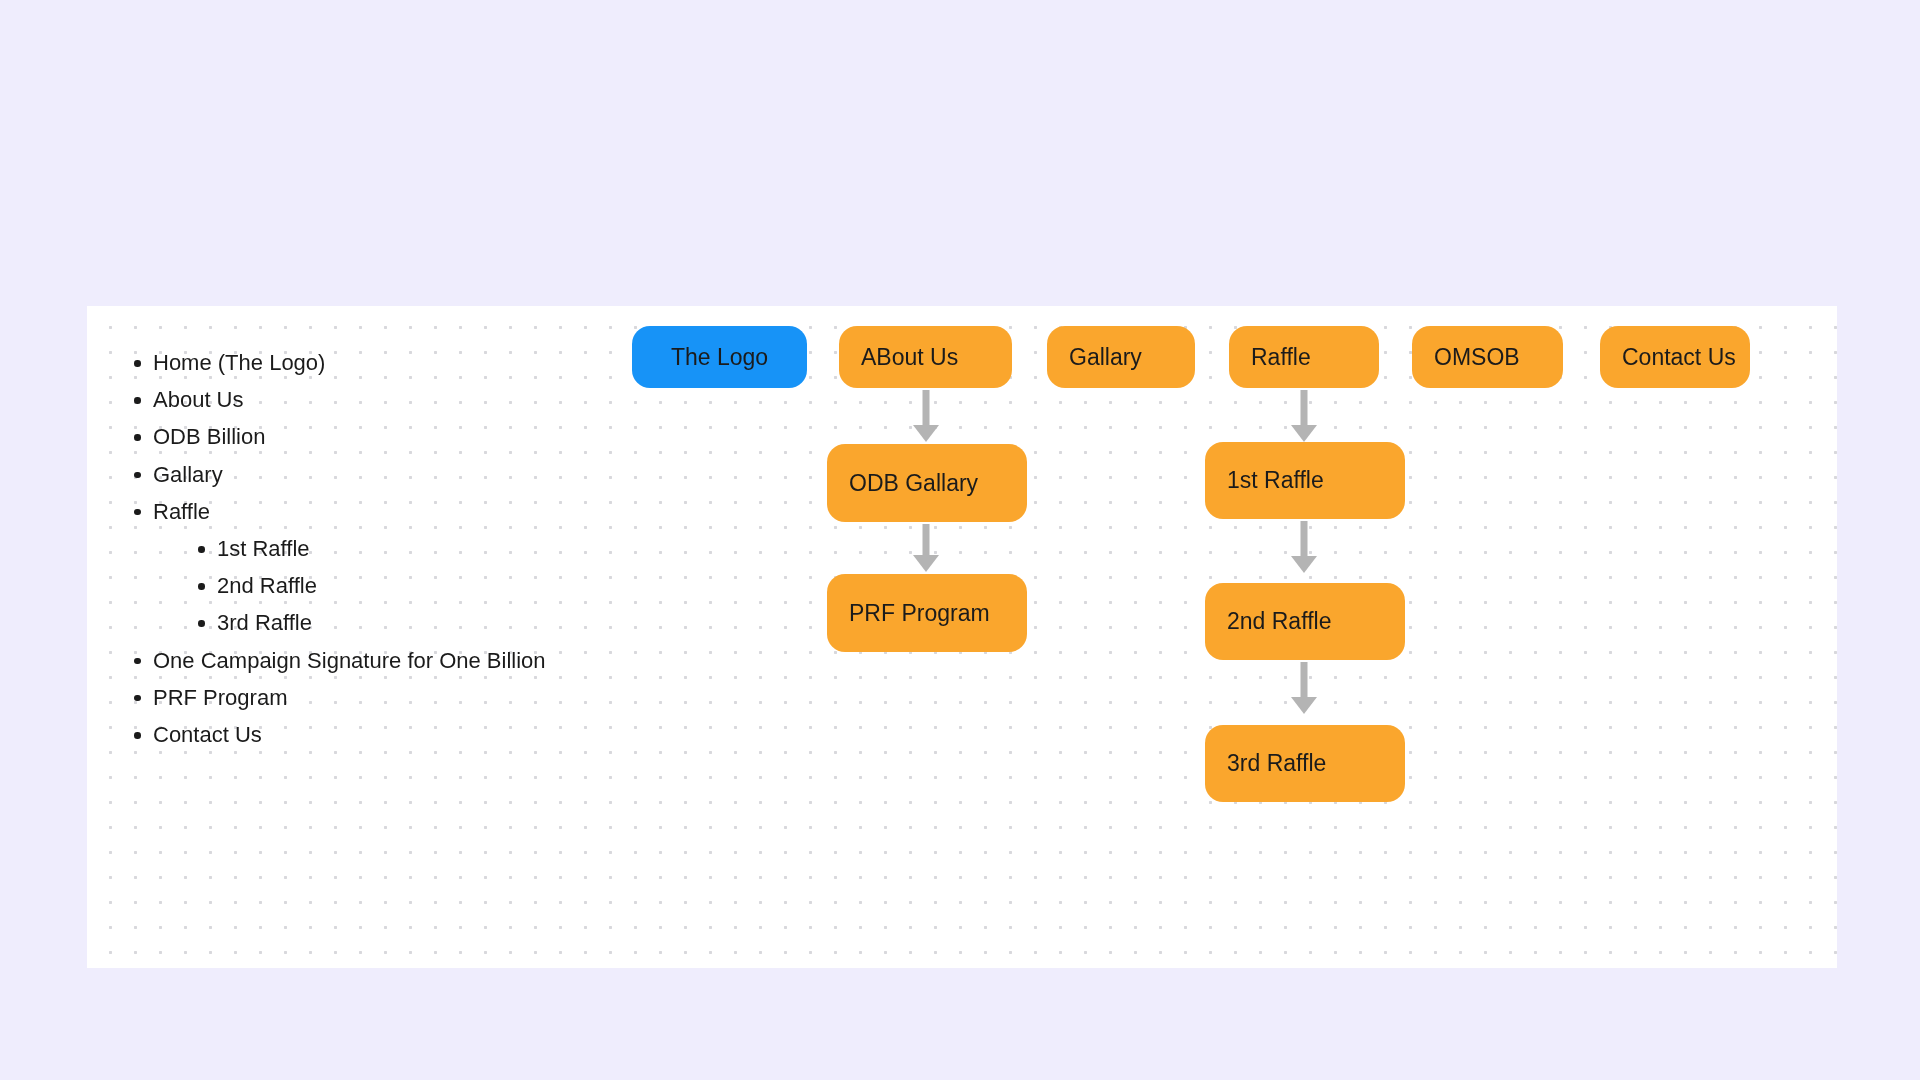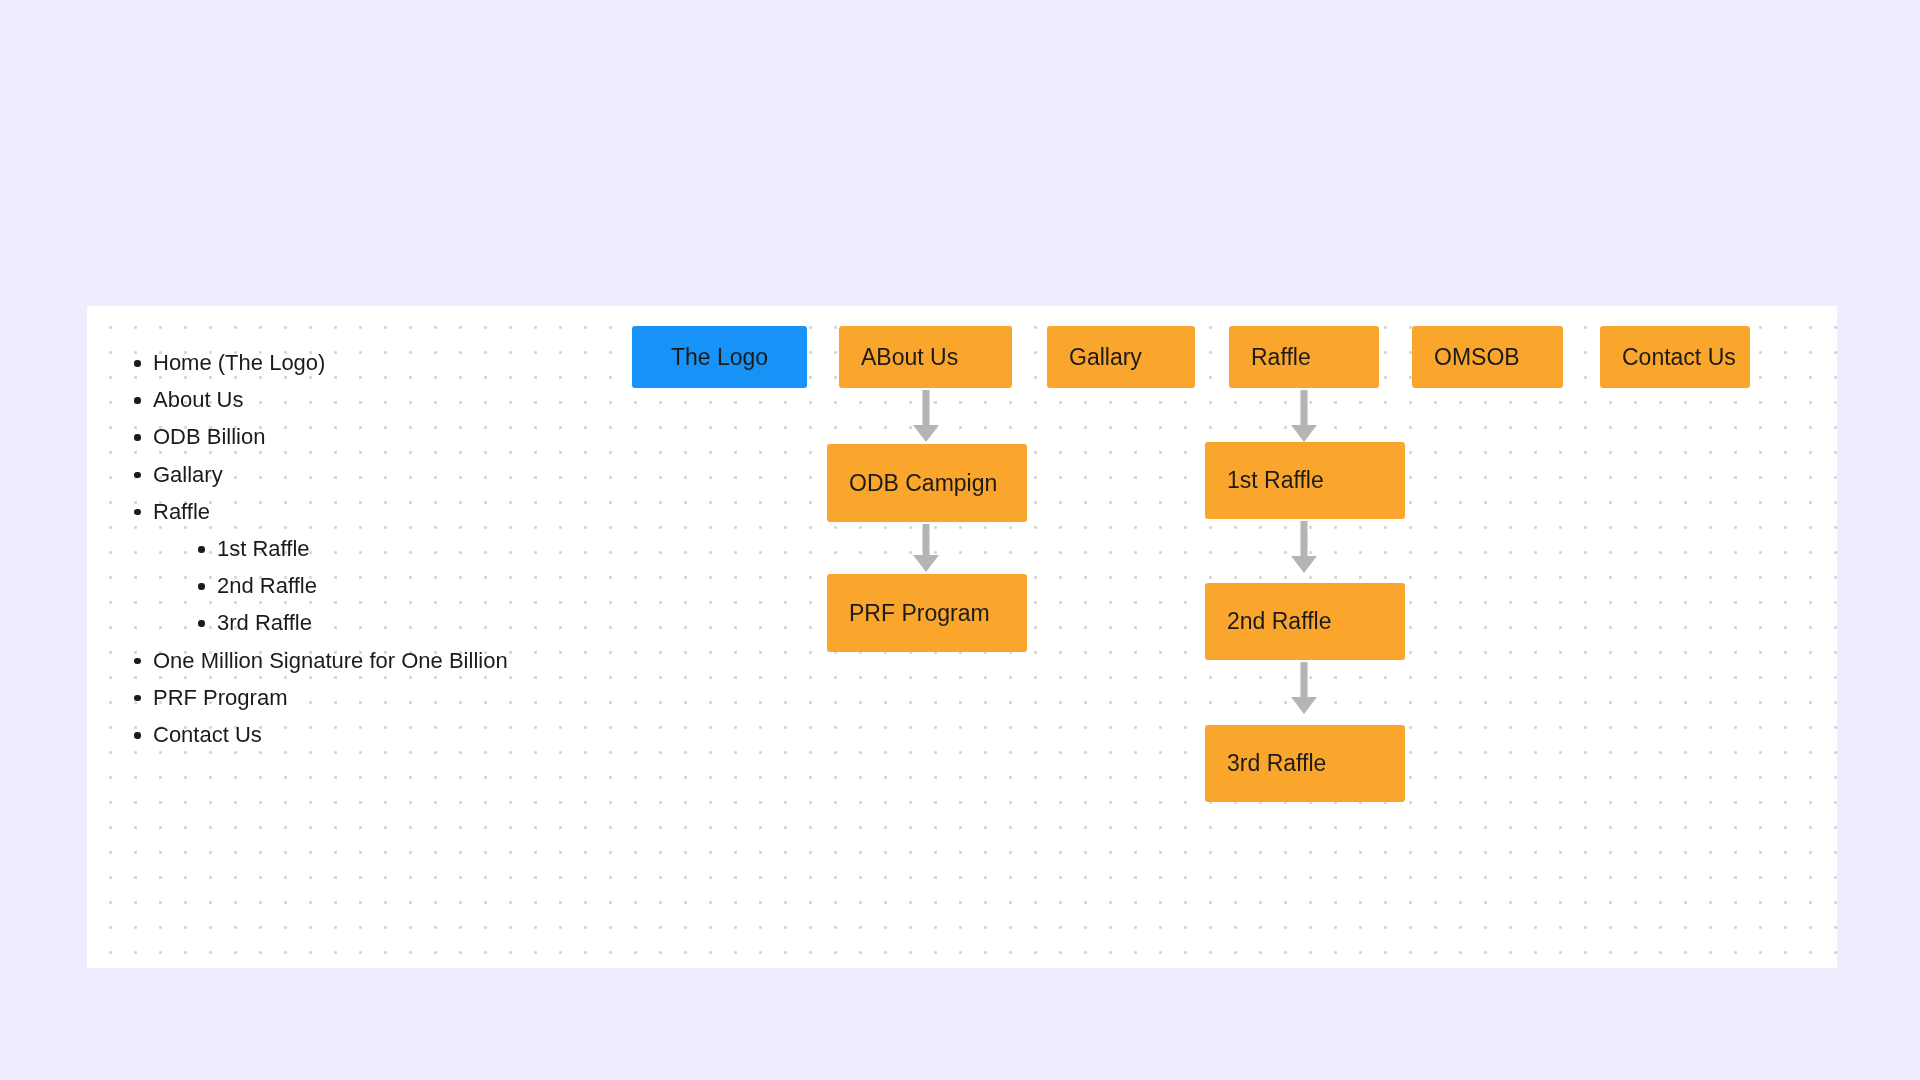--- a/index.html
+++ b/index.html
@@ -91,21 +91,21 @@
     width: 100%;
     height: 100%;
   }
 
   .node {
     position: absolute;
     display: flex;
     align-items: center;
     justify-content: flex-start;
     padding-left: 22px;
-    border-radius: 3px;
+    border-radius: 18px;
     background: #FAA62D;
     color: #1B1B1B;
     font-size: 23px;
     line-height: 1.15;
     white-space: nowrap;
   }
 
   .node.blue {
     background: #1793F7;
     justify-content: center;
@@ -154,21 +154,21 @@
         <li>ODB Billion</li>
         <li>Gallary</li>
         <li>
           <span>Raffle</span>
           <ul>
             <li>1st Raffle</li>
             <li>2nd Raffle</li>
             <li>3rd Raffle</li>
           </ul>
         </li>
-        <li>One Million Signature for One Billion</li>
+        <li>One Campaign Signature for One Billion</li>
         <li>PRF Program</li>
         <li>Contact Us</li>
       </ul>
     </div>
 
     <div class="diagram">
 
       <div class="node blue" style="left:545px; top:20px; width:175px; height:62px;">The Logo</div>
 
       <div class="node" style="left:752px; top:20px; width:173px; height:62px;">ABout Us</div>
@@ -179,21 +179,21 @@
 
       <div class="node" style="left:1325px; top:20px; width:151px; height:62px;">OMSOB</div>
 
       <div class="node" style="left:1513px; top:20px; width:150px; height:62px;">Contact Us</div>
 
       <div class="arrow" style="left:826px; top:84px; height:52px;">
         <div class="shaft" style="height:38px;"></div>
         <div class="head"></div>
       </div>
 
-      <div class="node" style="left:740px; top:138px; width:200px; height:78px;">ODB Campign</div>
+      <div class="node" style="left:740px; top:138px; width:200px; height:78px;">ODB Gallary</div>
 
       <div class="arrow" style="left:826px; top:218px; height:48px;">
         <div class="shaft" style="height:34px;"></div>
         <div class="head"></div>
       </div>
 
       <div class="node" style="left:740px; top:268px; width:200px; height:78px;">PRF Program</div>
 
       <div class="arrow" style="left:1204px; top:84px; height:52px;">
         <div class="shaft" style="height:38px;"></div>

